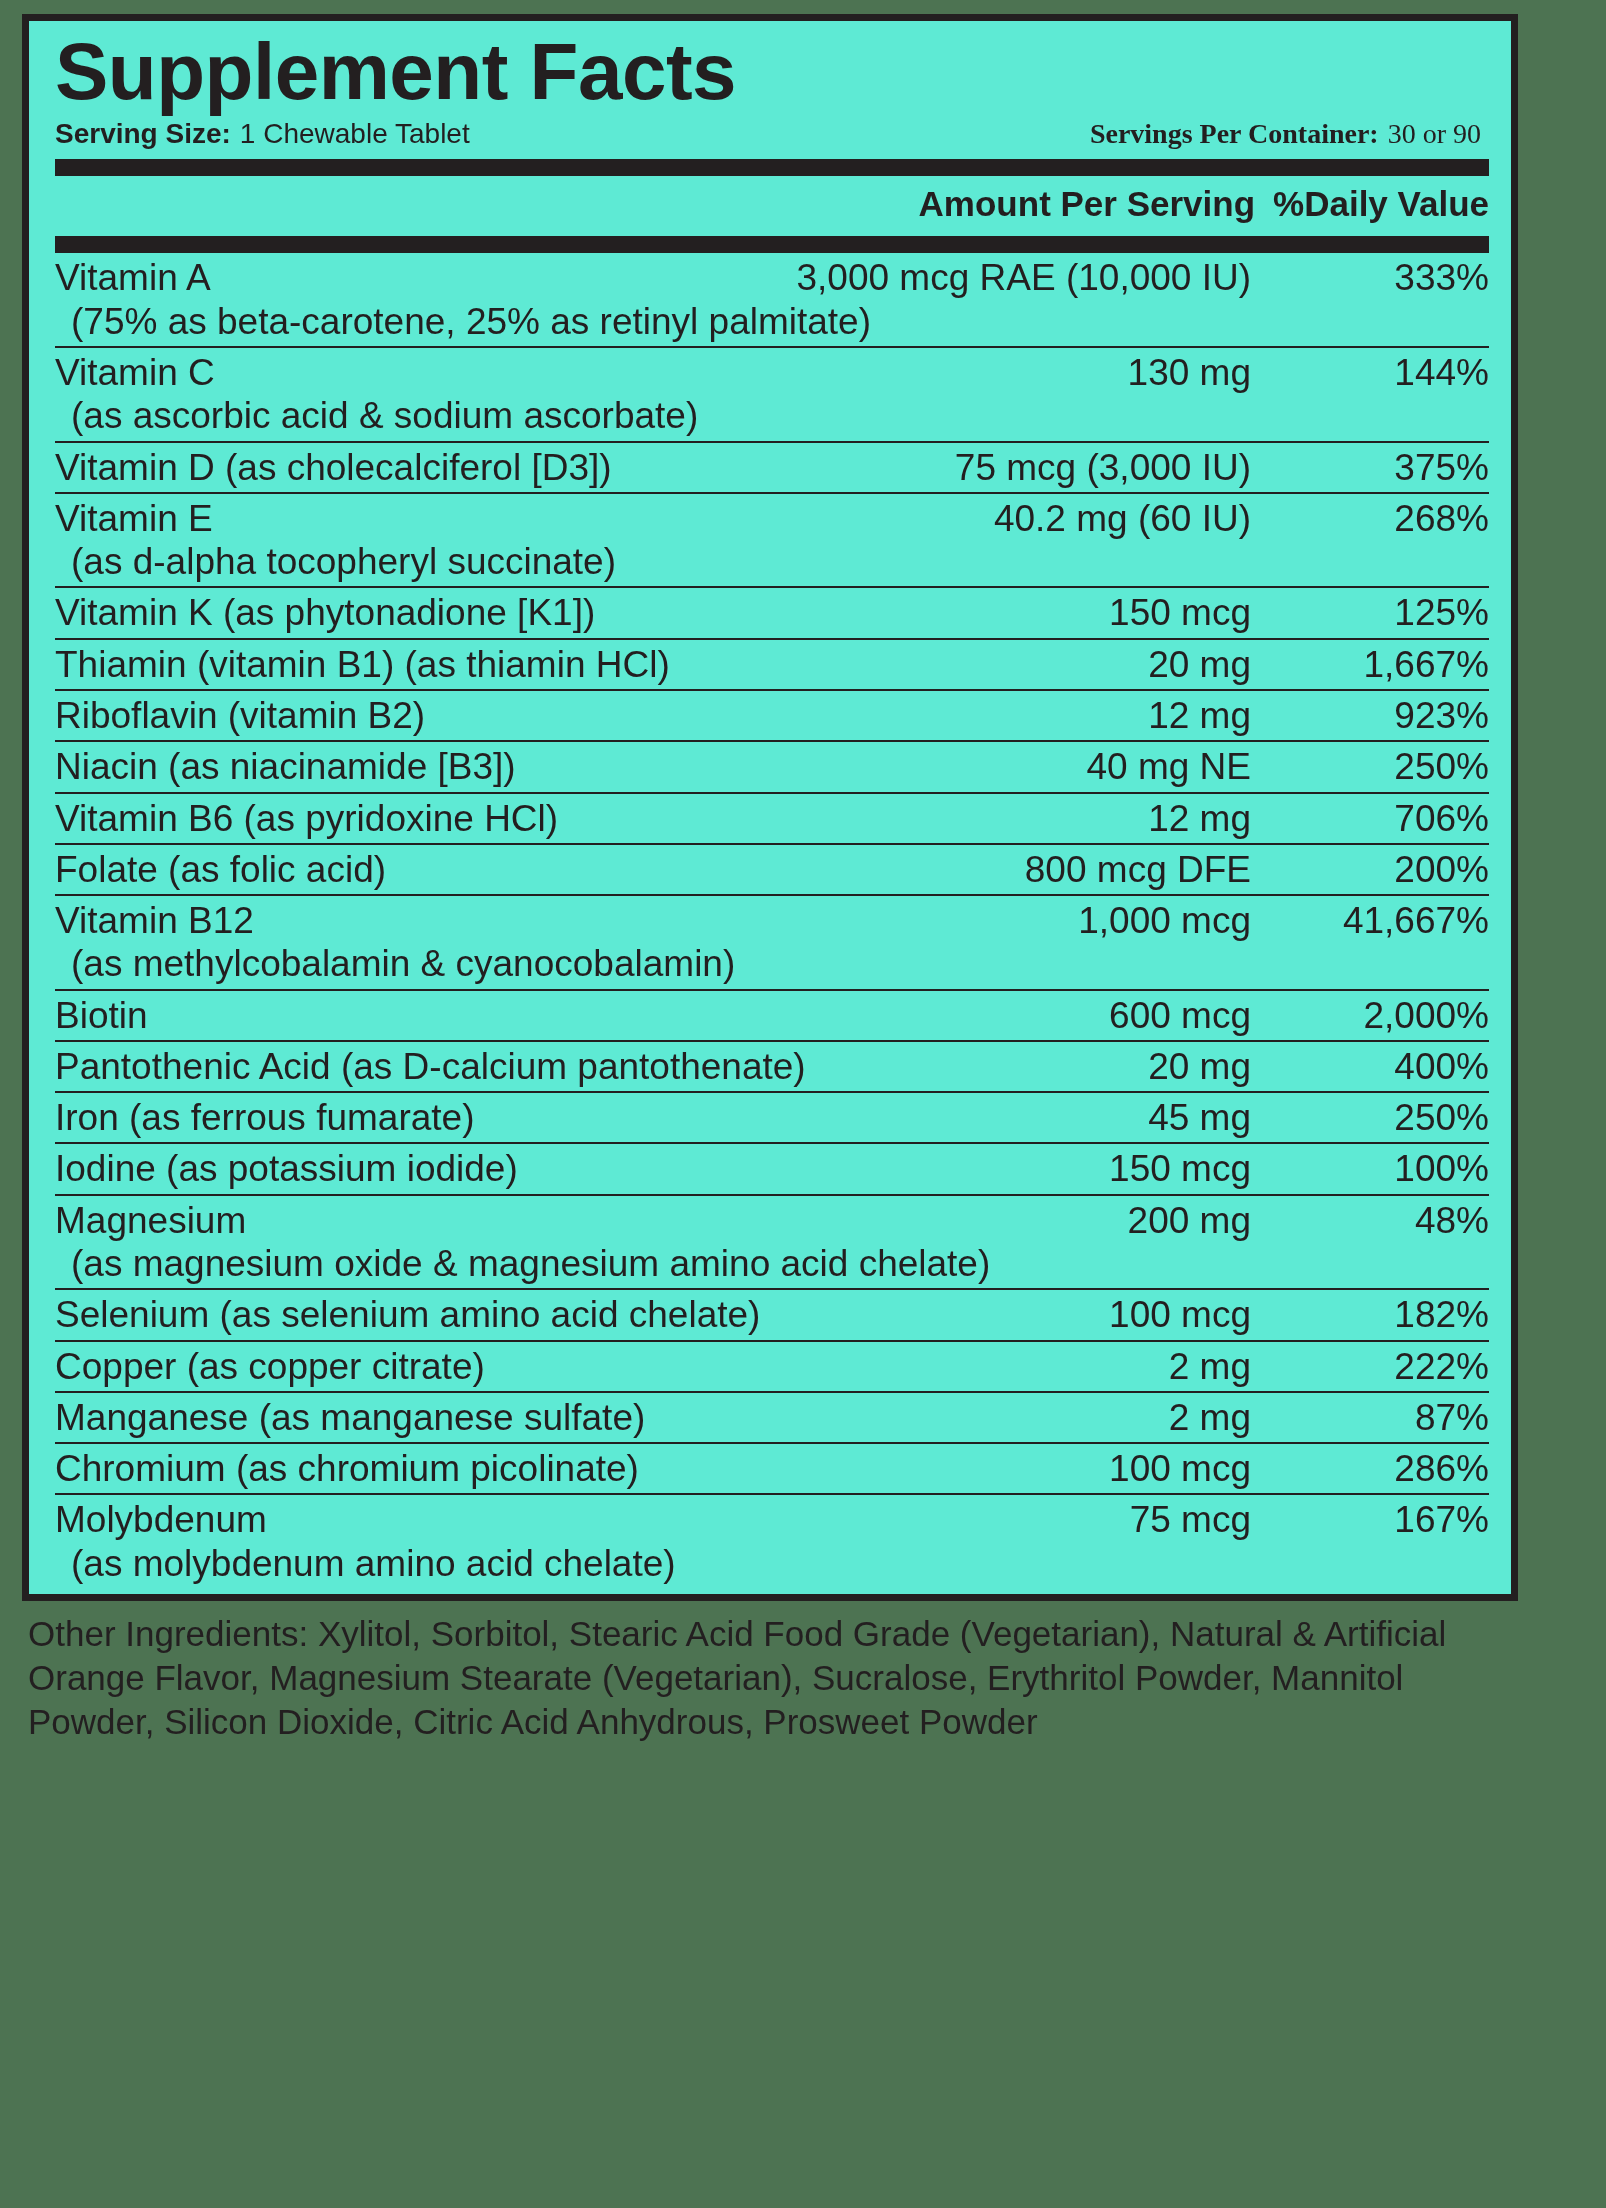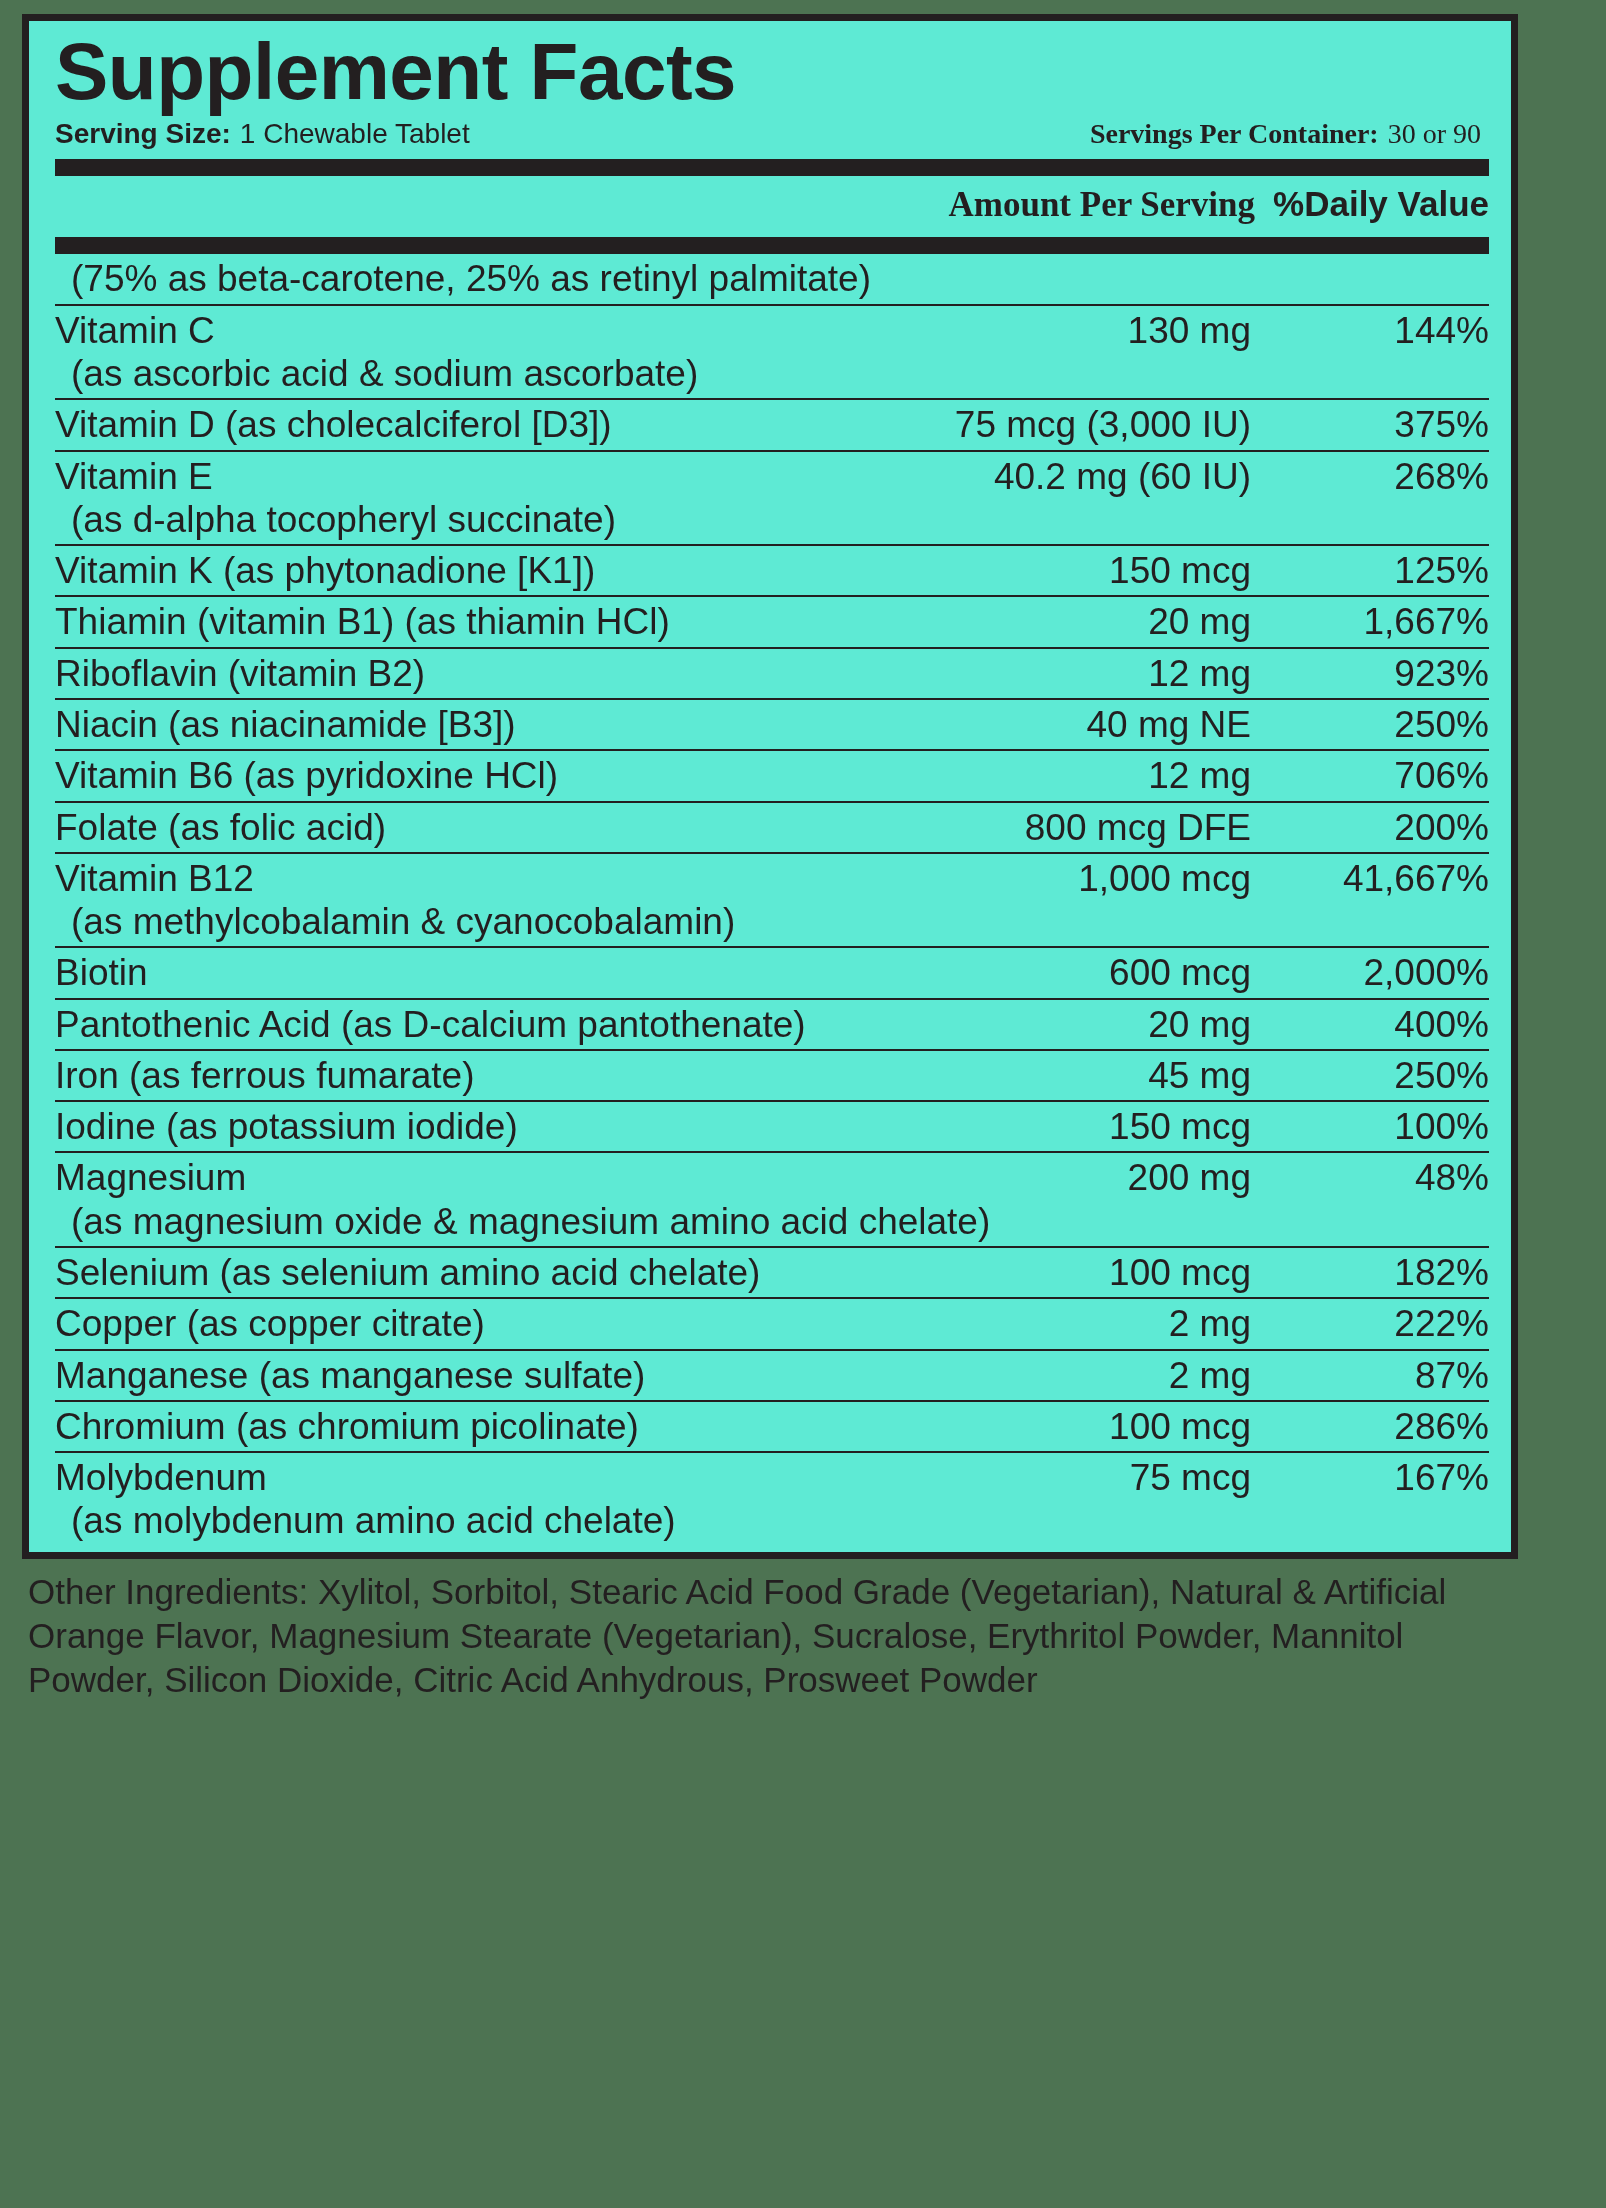--- a/index.html
+++ b/index.html
@@ -73,21 +73,21 @@
   .col-head {
     display: flex;
     justify-content: flex-end;
     align-items: baseline;
     font-size: 35px;
     font-weight: bold;
     line-height: 1.2;
     padding: 7px 0 7px 0;
     white-space: nowrap;
   }
-  .col-head .amt-head { padding-right: 18px; font-family: Liberation Serif, serif; }
+  .col-head .amt-head { padding-right: 18px; }
   .col-head .dv-head { }
 
   
   .rows { }
 
   .nrow {
     border-top: 2.5px solid #231f20;
     padding: 3px 0 3px 0;
   }
   .nrow:first-child { border-top: none; }
@@ -156,20 +156,26 @@
 
       <div class="col-head">
         <span class="amt-head">Amount Per Serving</span>
         <span class="dv-head">%Daily Value</span>
       </div>
 
       <div class="rule-thick tight"></div>
 
       <div class="rows" id="nutrient-rows">
           <div class="nrow">
+            <div class="nline">
+              <span class="nname">Vitamin A</span>
+              <span class="nspacer"></span>
+              <span class="namt">3,000 mcg RAE (10,000 IU)</span>
+              <span class="ndv">333%</span>
+            </div>
             <div class="nsub">(75% as beta-carotene, 25% as retinyl palmitate)</div>
           </div>
           <div class="nrow">
             <div class="nline">
               <span class="nname">Vitamin C</span>
               <span class="nspacer"></span>
               <span class="namt">130 mg</span>
               <span class="ndv">144%</span>
             </div>
             <div class="nsub">(as ascorbic acid &amp; sodium ascorbate)</div>

